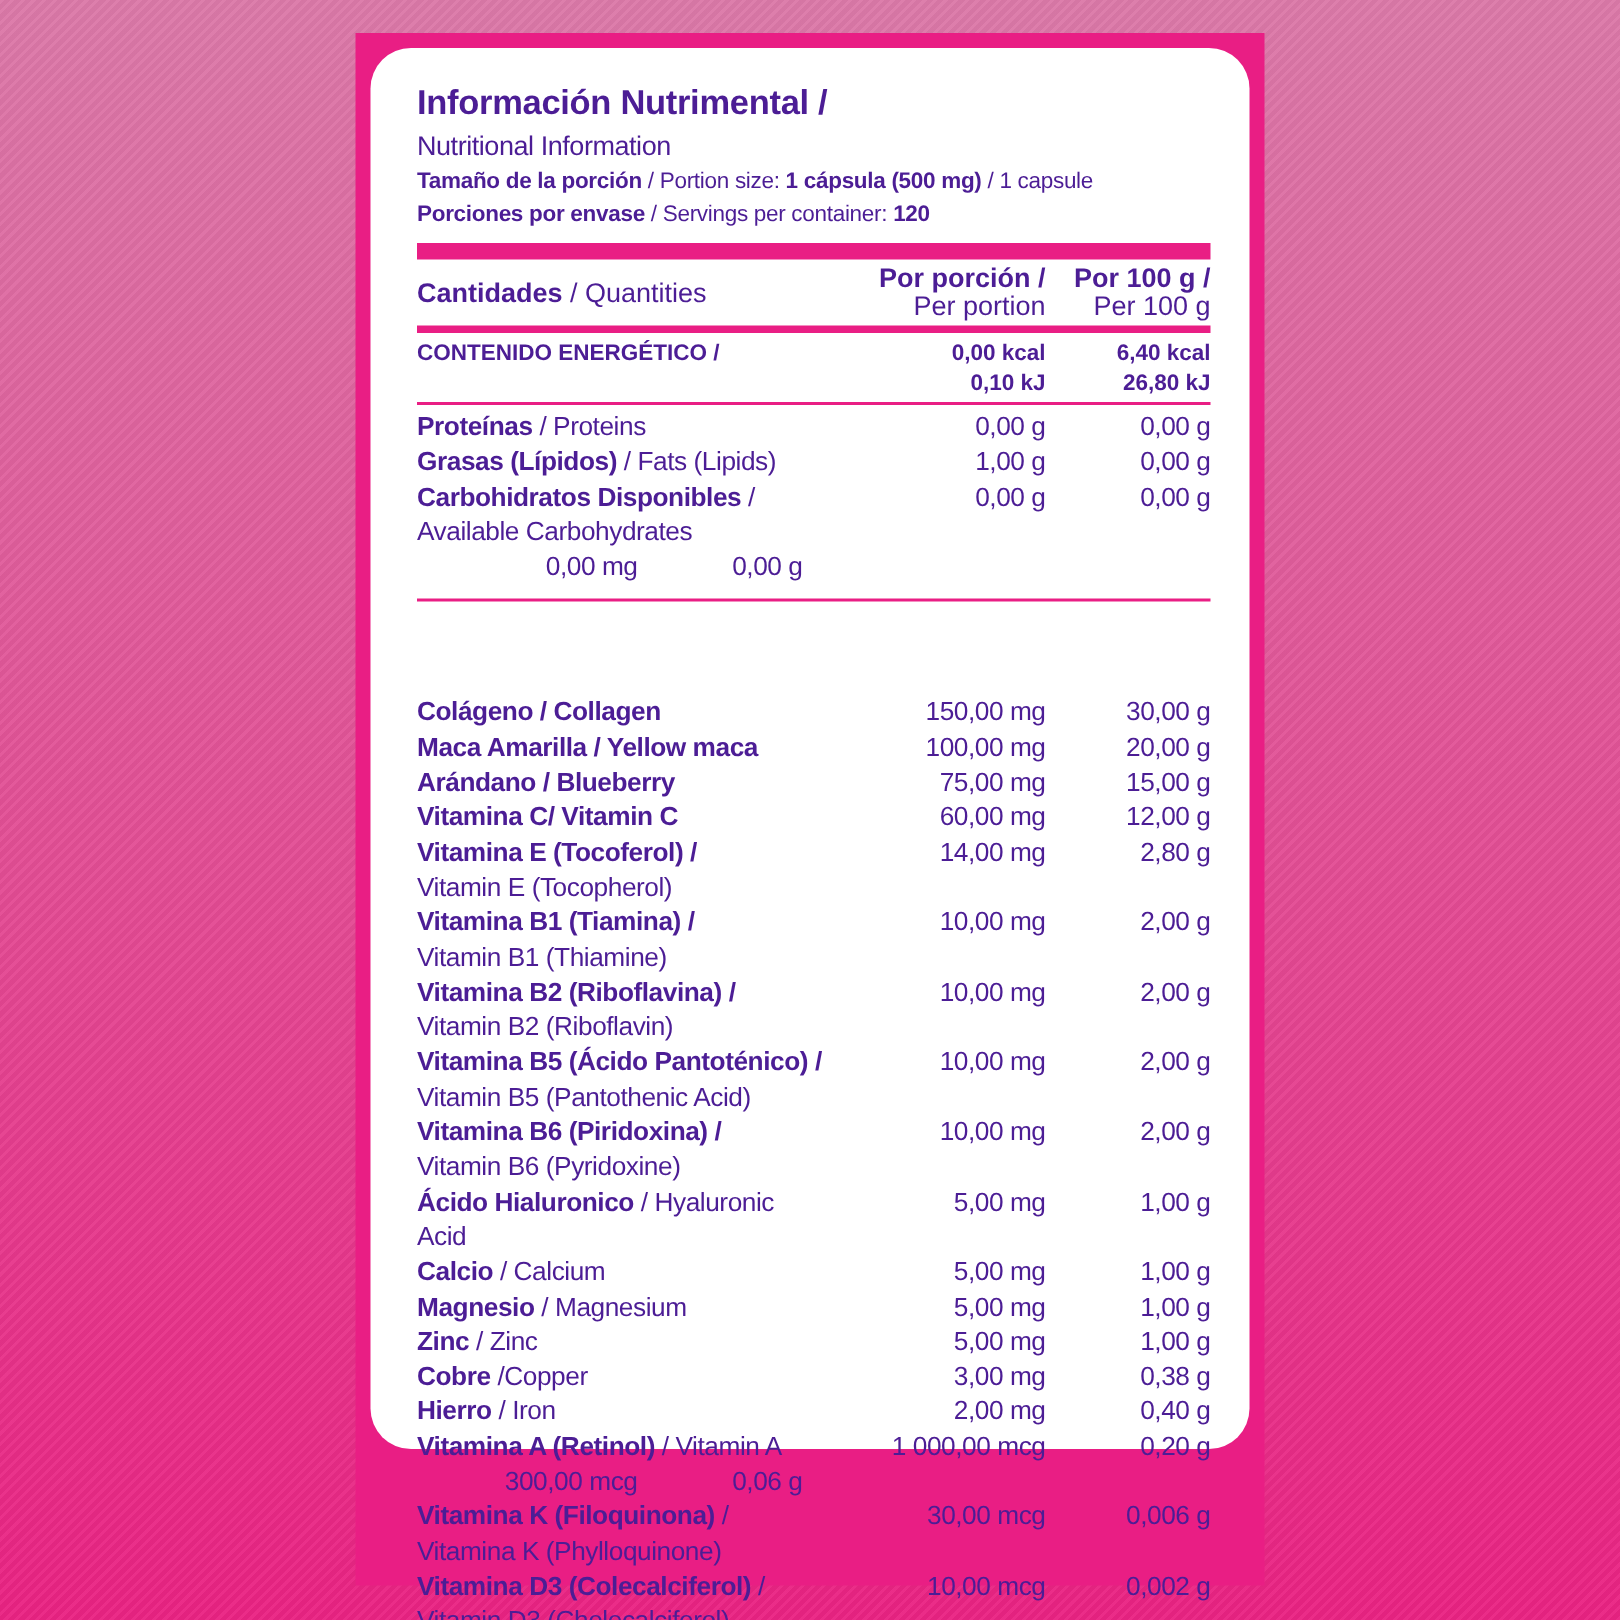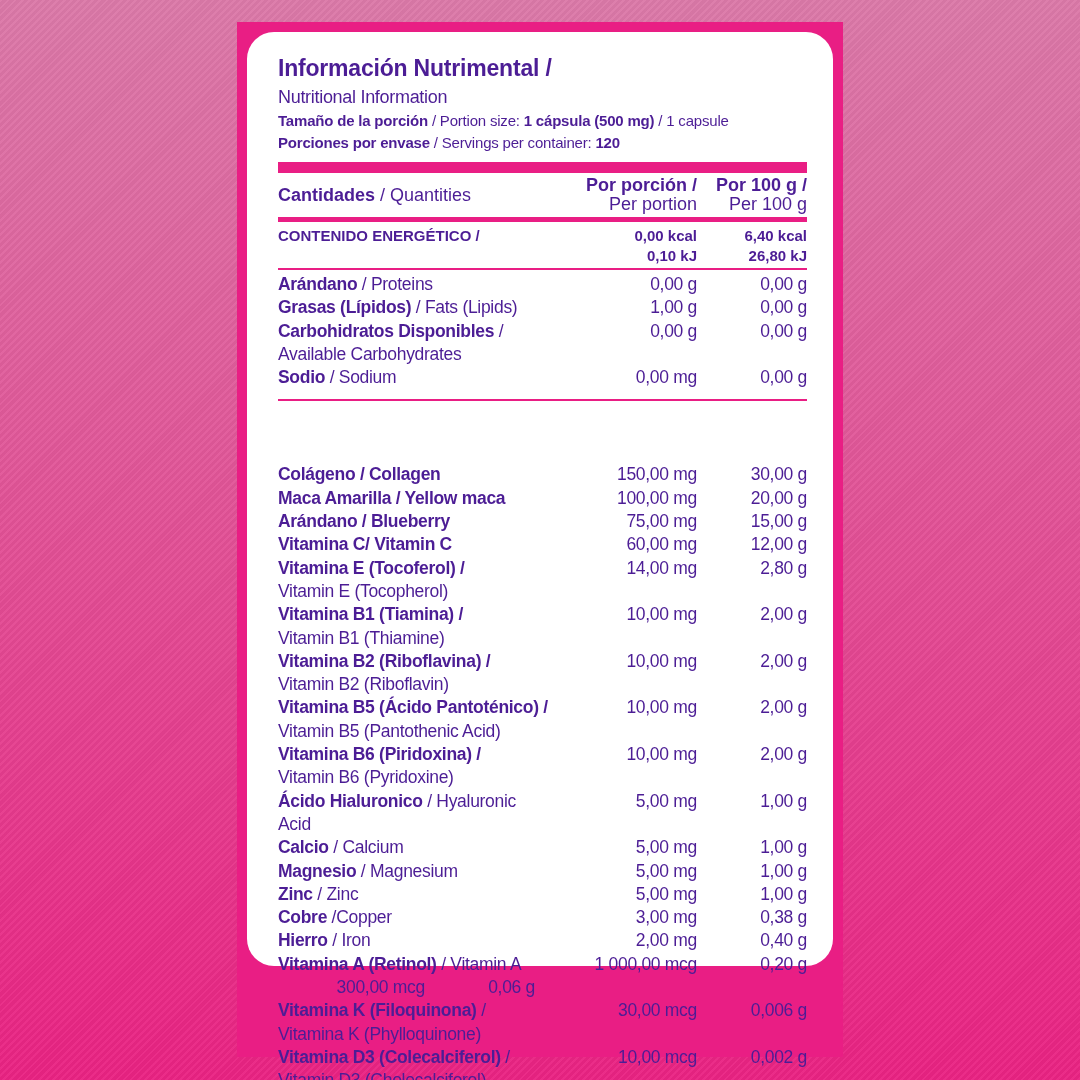--- a/index.html
+++ b/index.html
@@ -77,36 +77,35 @@
         </div>
       <div class="col2">
           <div>6,40 kcal</div>
           <div>26,80 kJ</div>
         </div>
     </div>
     <div class="bar-thin"></div>
 
     <div class="rows sec1" id="macros">
         <div class="row">
-          <div class="n"><span class="b">Arándano</span><span> / Proteins</span></div>
+          <div class="n"><span class="b">Proteínas</span><span> / Proteins</span></div>
           <div class="col1">0,00 g</div>
           <div class="col2">0,00 g</div>
         </div>
         <div class="row">
           <div class="n"><span class="b">Grasas (Lípidos)</span><span> / Fats (Lipids)</span></div>
           <div class="col1">1,00 g</div>
           <div class="col2">0,00 g</div>
         </div>
         <div class="row">
           <div class="n"><span class="b">Carbohidratos Disponibles</span><span> /</span><div>Available Carbohydrates</div></div>
           <div class="col1">0,00 g</div>
           <div class="col2">0,00 g</div>
         </div>
         <div class="row">
-          <div class="n"><span class="b">Sodio</span><span> / Sodium</span></div>
           <div class="col1">0,00 mg</div>
           <div class="col2">0,00 g</div>
         </div>
       </div>
     <div class="bar-thin"></div>
     <div class="rows sec2" id="ingredients">
         <div class="row">
           <div class="n"><span class="b">Colágeno / Collagen</span><span></span></div>
           <div class="col1">150,00 mg</div>
           <div class="col2">30,00 g</div>

